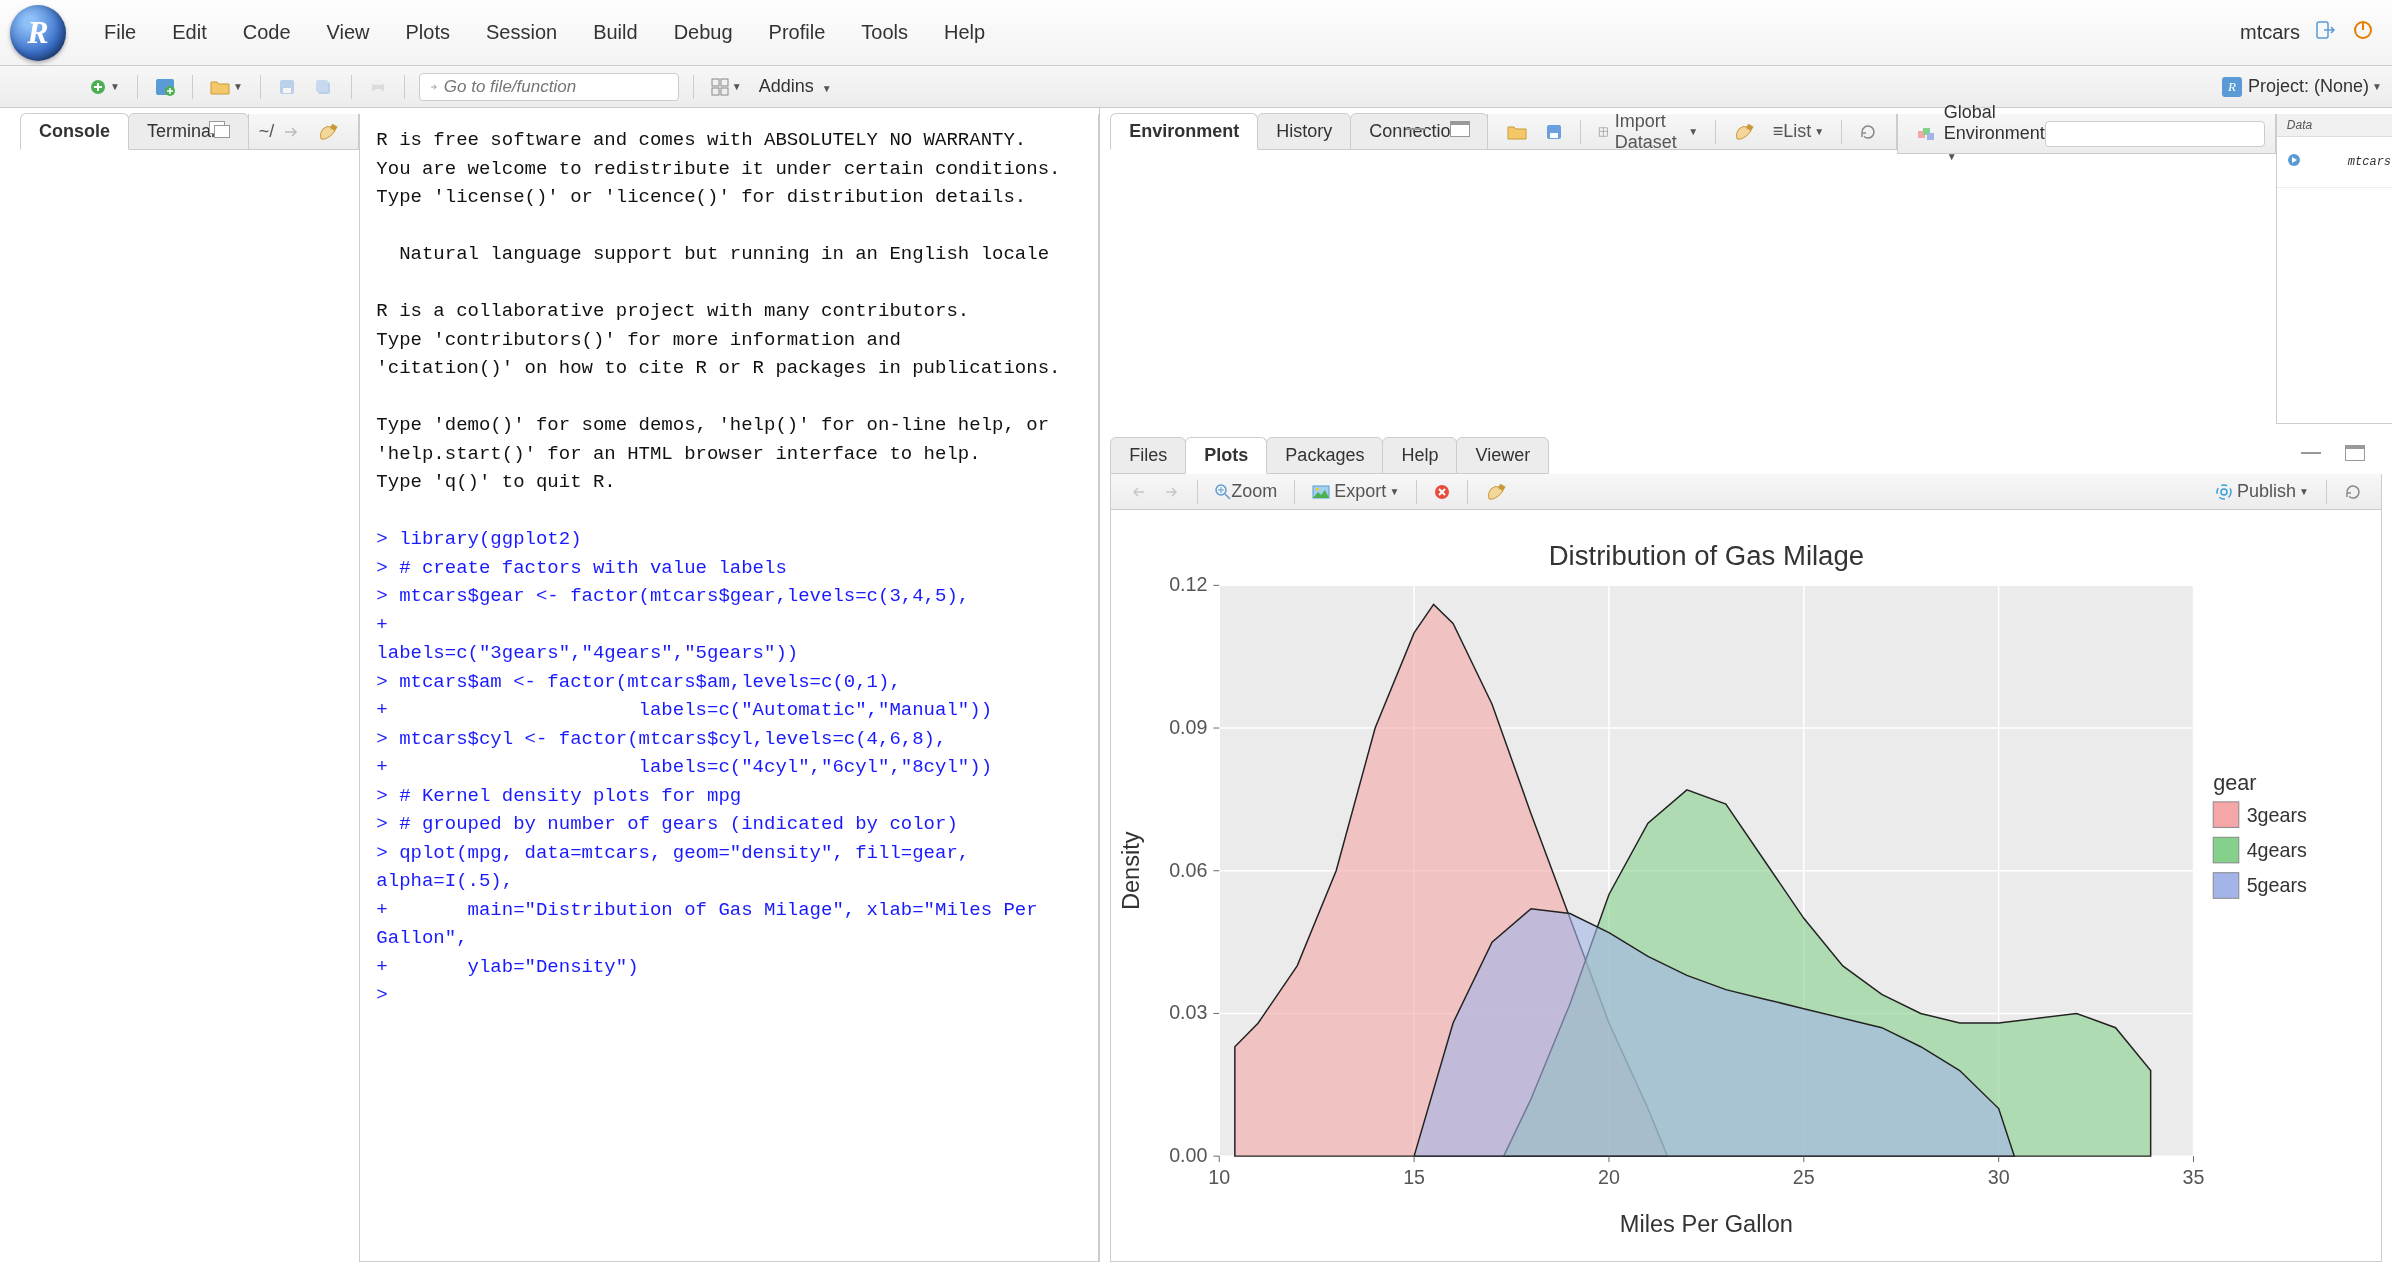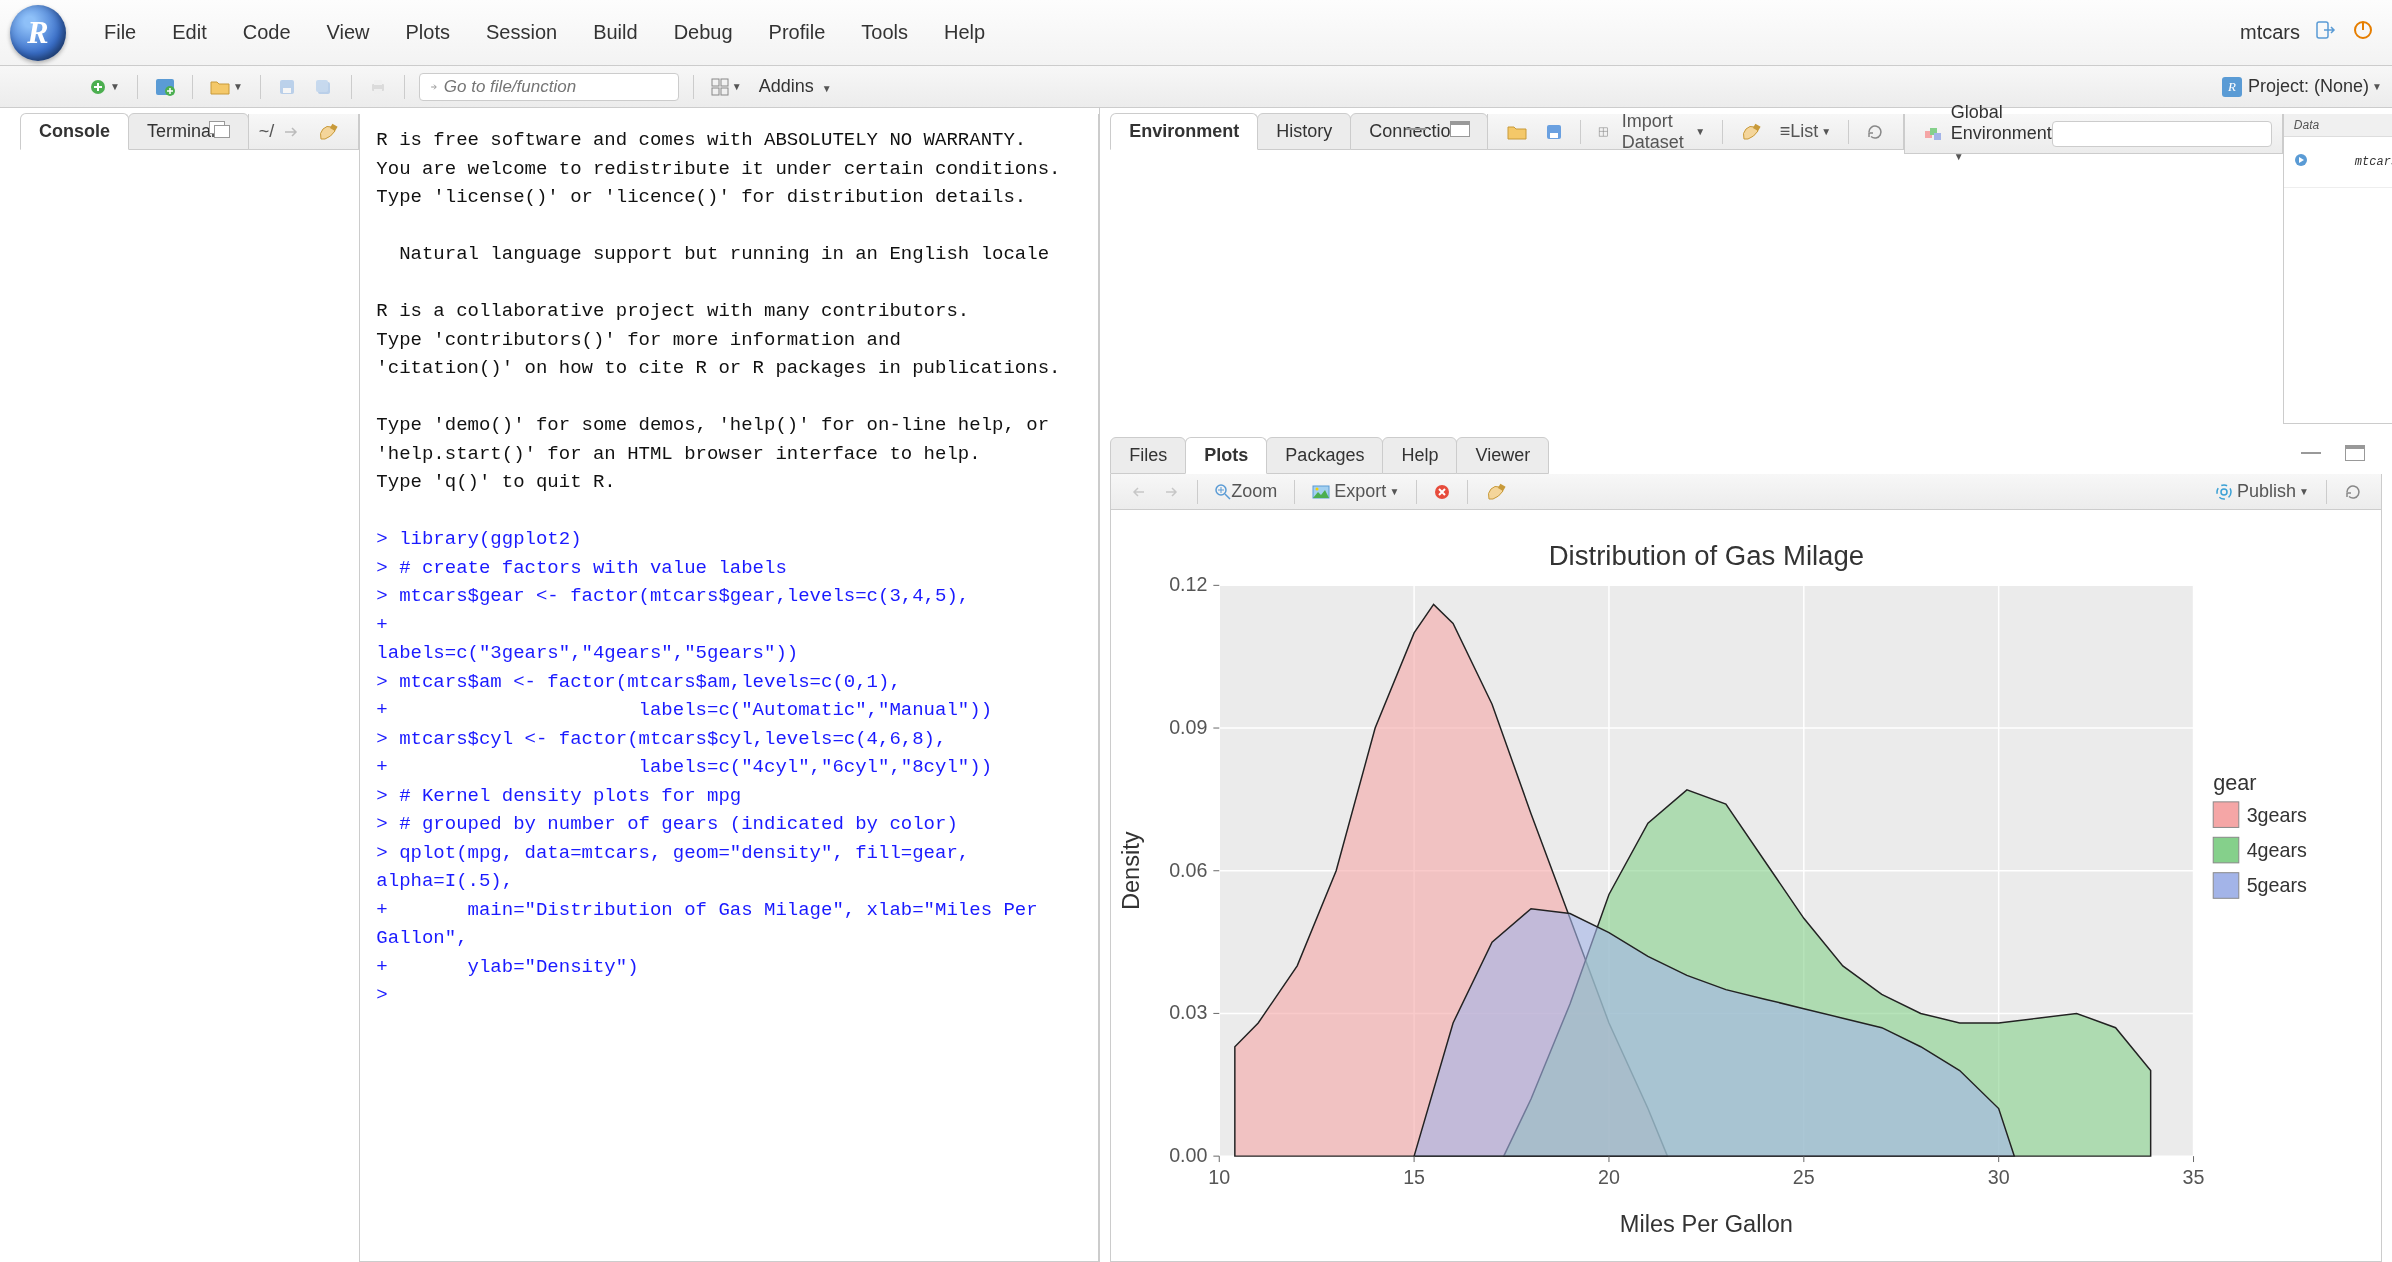--- a/index.html
+++ b/index.html
@@ -233,21 +233,21 @@
               <rect x="5" y="10" width="8" height="5" fill="#fff"></rect>
             </svg>
           </span>
         <span class="tb-sep"></span>
         <span class="tb-btn">
           <svg width="18" height="18" viewBox="0 0 18 18">
               <rect x="2" y="2" width="14" height="14" fill="none" stroke="#888"></rect>
               <line x1="2" y1="8" x2="16" y2="8" stroke="#888"></line>
               <line x1="9" y1="2" x2="9" y2="16" stroke="#888"></line>
             </svg>
-          <span style="margin-left:13px">Import Dataset</span> 
+          <span style="margin-left:6px">Import Dataset</span> 
             <span class="dd-caret">▼</span>
         </span>
         <span class="tb-sep"></span>
         <span class="tb-btn">
             <svg width="22" height="18" viewBox="0 0 22 18">
               <path d="M4 16 Q2 10 6 6 Q10 2 14 4 L18 8 Q14 14 8 16 Z" fill="#f4d59a" stroke="#c89a3a"></path>
               <rect x="14" y="2" width="6" height="5" fill="#c89a3a" transform="rotate(30 17 4)"></rect>
             </svg>
           </span>
         <div style="flex:1"></div>

